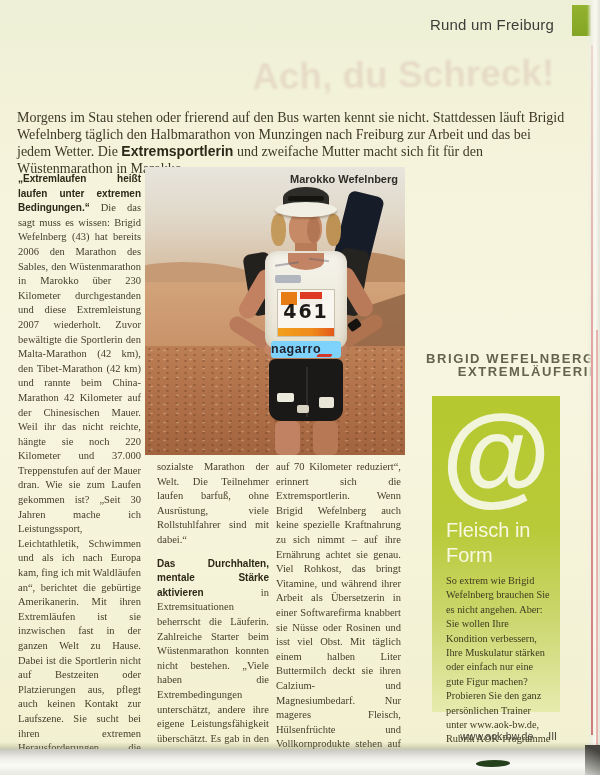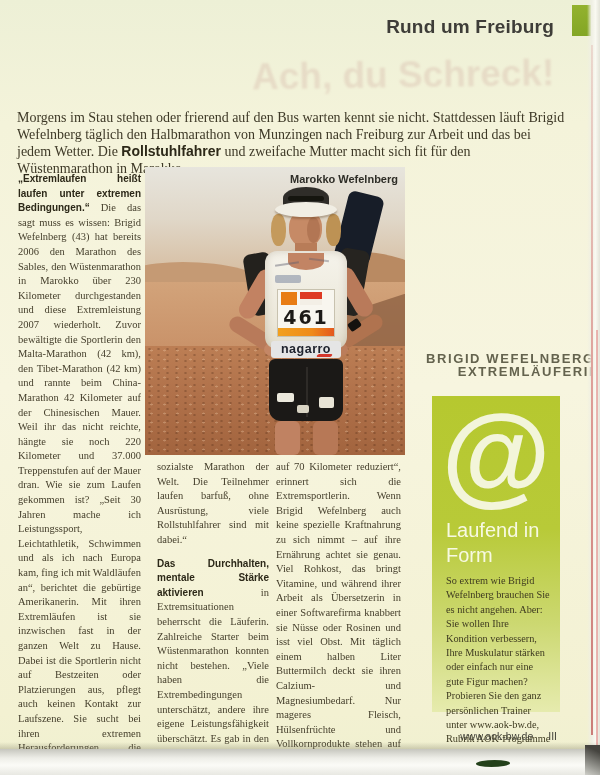--- a/index.html
+++ b/index.html
@@ -10,21 +10,21 @@
   }
   
   .ghost {
     position:absolute; left:252px; top:54px; width:345px;
     font-family:"Liberation Sans", sans-serif; font-size:37px; font-weight:bold;
     color:#c28f88; opacity:.22; transform:rotate(-0.8deg); filter:blur(1px);
     white-space:nowrap; pointer-events:none;
   }
   .section-label {
     position:absolute; top:16px; right:46px;
-    font-family:"Liberation Sans", sans-serif; font-size:19px; color:#3e3d38; letter-spacing:.2px;font-weight:bold;
+    font-family:"Liberation Sans", sans-serif; font-size:15px; color:#3e3d38; letter-spacing:.2px;
   }
   .section-tab { position:absolute; top:5px; right:9px; width:19px; height:31px;
     background:linear-gradient(180deg,#93b22e 0%, #83a625 100%); }
   .headline {
     position:absolute; left:16px; top:48px; margin:0;
     font-family:"Liberation Sans", sans-serif; font-weight:400; font-size:46px;
     letter-spacing:-1px; color:#3b3a34;
   }
   .intro {
     position:absolute; left:17px; top:110px; width:549px; margin:0;
@@ -86,27 +86,27 @@
     background:linear-gradient(180deg,#f5f3eb 0%, #ece8da 70%, #e2ddcc 100%);
     border-radius:12px 12px 12px 12px; box-shadow:inset 0 0 8px rgba(110,90,60,.25); }
   .r-scr1 { left:44px; top:76px; width:24px; height:2px; background:rgba(95,95,110,.45); transform:rotate(-8deg); }
   .r-scr2 { left:78px; top:72px; width:20px; height:2px; background:rgba(95,95,110,.4); transform:rotate(7deg); }
   .r-tag  { left:44px; top:88px; width:26px; height:8px; background:#8f98aa; opacity:.65; border-radius:2px; }
   .r-bib  { left:46px; top:102px; width:58px; height:48px; background:#f8f6ef; border:1px solid #c8c2af; box-sizing:border-box; }
   .r-bib-patches { left:3px; top:2px; width:52px; height:13px; display:flex; gap:3px; }
   .r-bib-patches i { display:block; height:100%; }
   .patch-orange { width:16px; background:#e87c14; }
   .patch-red    { width:22px; background:linear-gradient(180deg,#de3a23 55%, #f3efe6 55%); }
-  .r-bib-num { left:0; top:16px; width:100%; text-align:center;
+  .r-bib-num { left:0; top:10px; width:100%; text-align:center;
     font-family:"DejaVu Sans", sans-serif; font-weight:bold; font-size:19px; letter-spacing:2px; color:#1c1a17; }
   .r-bib-strip { left:0; bottom:0; width:100%; height:8px;
     background:linear-gradient(90deg,#f2a01e 0%, #ef8b1a 60%, #e4581d 100%); }
-  .r-sponsor { left:40px; top:154px; width:70px; height:17px; background:#e5e5e5; border-radius:3px;
+  .r-sponsor { left:40px; top:154px; width:70px; height:17px; background:#7dd3fc; border-radius:3px;
     font-family:"Liberation Sans", sans-serif; font-weight:bold; font-size:12.5px; color:#20242f;
-    text-align:center; line-height:16px; letter-spacing:.5px; }
+    line-height:16px; letter-spacing:.5px; }
   .r-sponsor::after { content:""; position:absolute; right:9px; bottom:1px; width:15px; height:3px;
     background:#d5372b; transform:skewX(-30deg); border-radius:2px; }
   .r-shorts { left:38px; top:172px; width:74px; height:62px; background:#1b1917; border-radius:6px 6px 12px 12px; }
   .r-shorts::before { content:""; position:absolute; left:50%; top:8px; width:2px; height:50px; background:#2e2b28; }
   .r-patch1 { left:46px; top:206px; width:17px; height:9px; background:#ece9dd; border-radius:2px; }
   .r-patch2 { left:88px; top:210px; width:15px; height:11px; background:#e8e4d6; border-radius:2px; }
   .r-patch3 { left:66px; top:218px; width:12px; height:8px; background:#d9d4c4; border-radius:2px; }
   .r-leg-l { left:44px; top:234px; width:25px; height:34px; background:#c08262; border-radius:6px; }
   .r-leg-r { left:82px; top:234px; width:25px; height:34px; background:#b77856; border-radius:6px; }
   
@@ -161,21 +161,21 @@
 <body>
 
 <div class="page">
 
   <div class="ghost">Ach, du Schreck!</div>
 
   <div class="section-label">Rund um Freiburg</div>
   <div class="section-tab"></div>
 
 
-  <p class="intro"><span>Morgens im Stau stehen oder frierend auf den Bus warten kennt sie nicht. Stattdessen läuft Brigid Wefelnberg täglich den Halbmarathon von Munzingen nach Freiburg zur Arbeit und das bei jedem Wetter. Die </span><span class="sans-bold">Rollstuhlfahrer</span><span> und zweifache Mutter macht sich fit für den Wüstenmarathon in Marokko.</span></p>
+  <p class="intro"><span>Morgens im Stau stehen oder frierend auf den Bus warten kennt sie nicht. Stattdessen läuft Brigid Wefelnberg täglich den Halbmarathon von Munzingen nach Freiburg zur Arbeit und das bei jedem Wetter. Die </span><span class="sans-bold">Extremsportlerin</span><span> und zweifache Mutter macht sich fit für den Wüstenmarathon in Marokko.</span></p>
 
   <div class="col col1">
     <span class="lead">„Extremlaufen heißt laufen unter extremen Bedingungen.“</span>
     <span>Die das sagt muss es wissen: Brigid Wefelnberg (43) hat bereits 2006 den Marathon des Sables, den Wüstenmarathon in Marokko über 230 Kilometer durchgestanden und diese Extremleistung 2007 wiederholt. Zuvor bewältigte die Sportlerin den Malta-Marathon (42 km), den Tibet-Marathon (42 km) und rannte beim China-Marathon 42 Kilometer auf der Chinesischen Mauer. Weil ihr das nicht reichte, hängte sie noch 220 Kilometer und 37.000 Treppenstufen auf der Mauer dran. Wie sie zum Laufen gekommen ist? „Seit 30 Jahren mache ich Leistungssport, Leichtathletik, Schwimmen und als ich nach Europa kam, fing ich mit Waldläufen an“, berichtet die gebürtige Amerikanerin. Mit ihren Extremläufen ist sie inzwischen fast in der ganzen Welt zu Hause. Dabei ist die Sportlerin nicht auf Bestzeiten oder Platzierungen aus, pflegt auch keinen Kontakt zur Laufszene. Sie sucht bei ihren extremen Herausforderungen die Grenzerfahrung, das mentale Erlebnis, setzt Emotion und Willenskraft ein. „Das Erlebnis nachts in der Wüste zu laufen, im Sandsturm, den Weg zu finden unter unglaublichen Bedingungen – das stärkt die Psyche und ist wie eine Party für die Sinne“, erklärt Brigid Wefelnberg. Stadtmarathon-Läufe üben keinen Reiz auf sie aus. „Der New York-Marathon als Massenveranstaltung kommt für mich nicht in Frage“, sagt sie. „Allenfalls der Havanna-Marathon zur Übung – und weil er ganz außergewöhnlich ist, der</span>
   </div>
 
   <div class="photo">
     <div class="ph-sky"></div>
     <div class="ph-hill-left"></div>
     <div class="ph-hill-right"></div>
@@ -231,21 +231,21 @@
 
   <div class="col col3">auf 70 Kilometer reduziert“, erinnert sich die Extremsportlerin. Wenn Brigid Wefelnberg auch keine spezielle Kraftnahrung zu sich nimmt – auf ihre Ernährung achtet sie genau. Viel Rohkost, das bringt Vitamine, und während ihrer Arbeit als Übersetzerin in einer Softwarefirma knabbert sie Nüsse oder Rosinen und isst viel Obst. Mit täglich einem halben Liter Buttermilch deckt sie ihren Calzium- und Magnesiumbedarf. Nur mageres Fleisch, Hülsenfrüchte und Vollkornprodukte stehen auf dem Speiseplan. AOK-Mitglied Brigid Wefelnberg ist von der Gesundheitskasse überzeugt: „Ich habe sie noch nie in Anspruch nehmen müssen, aber es ist gut, dass es sie gibt.“</div>
 
   <div class="attribution">
     <div>BRIGID WEFELNBERG,</div>
     <div>EXTREMLÄUFERIN</div>
   </div>
 
   <div class="greenbox">
     <div class="at-glyph">@</div>
-    <div class="box-heading">Laufend in Form</div>
+    <div class="box-heading">Fleisch in Form</div>
     <div class="box-text">So extrem wie Brigid Wefelnberg brauchen Sie es nicht angehen. Aber: Sie wollen Ihre Kondition verbessern, Ihre Muskulatur stärken oder einfach nur eine gute Figur machen? Probieren Sie den ganz persönlichen Trainer unter www.aok-bw.de, Rubrik AOK-Programme &gt;Laufend in Form</div>
   </div>
 
   <div class="footer">
     <span>www.aok-bw.de</span>
     <span>III</span>
   </div>
 
   <div class="edge-right"></div>
   <div class="edge-red1"></div>

